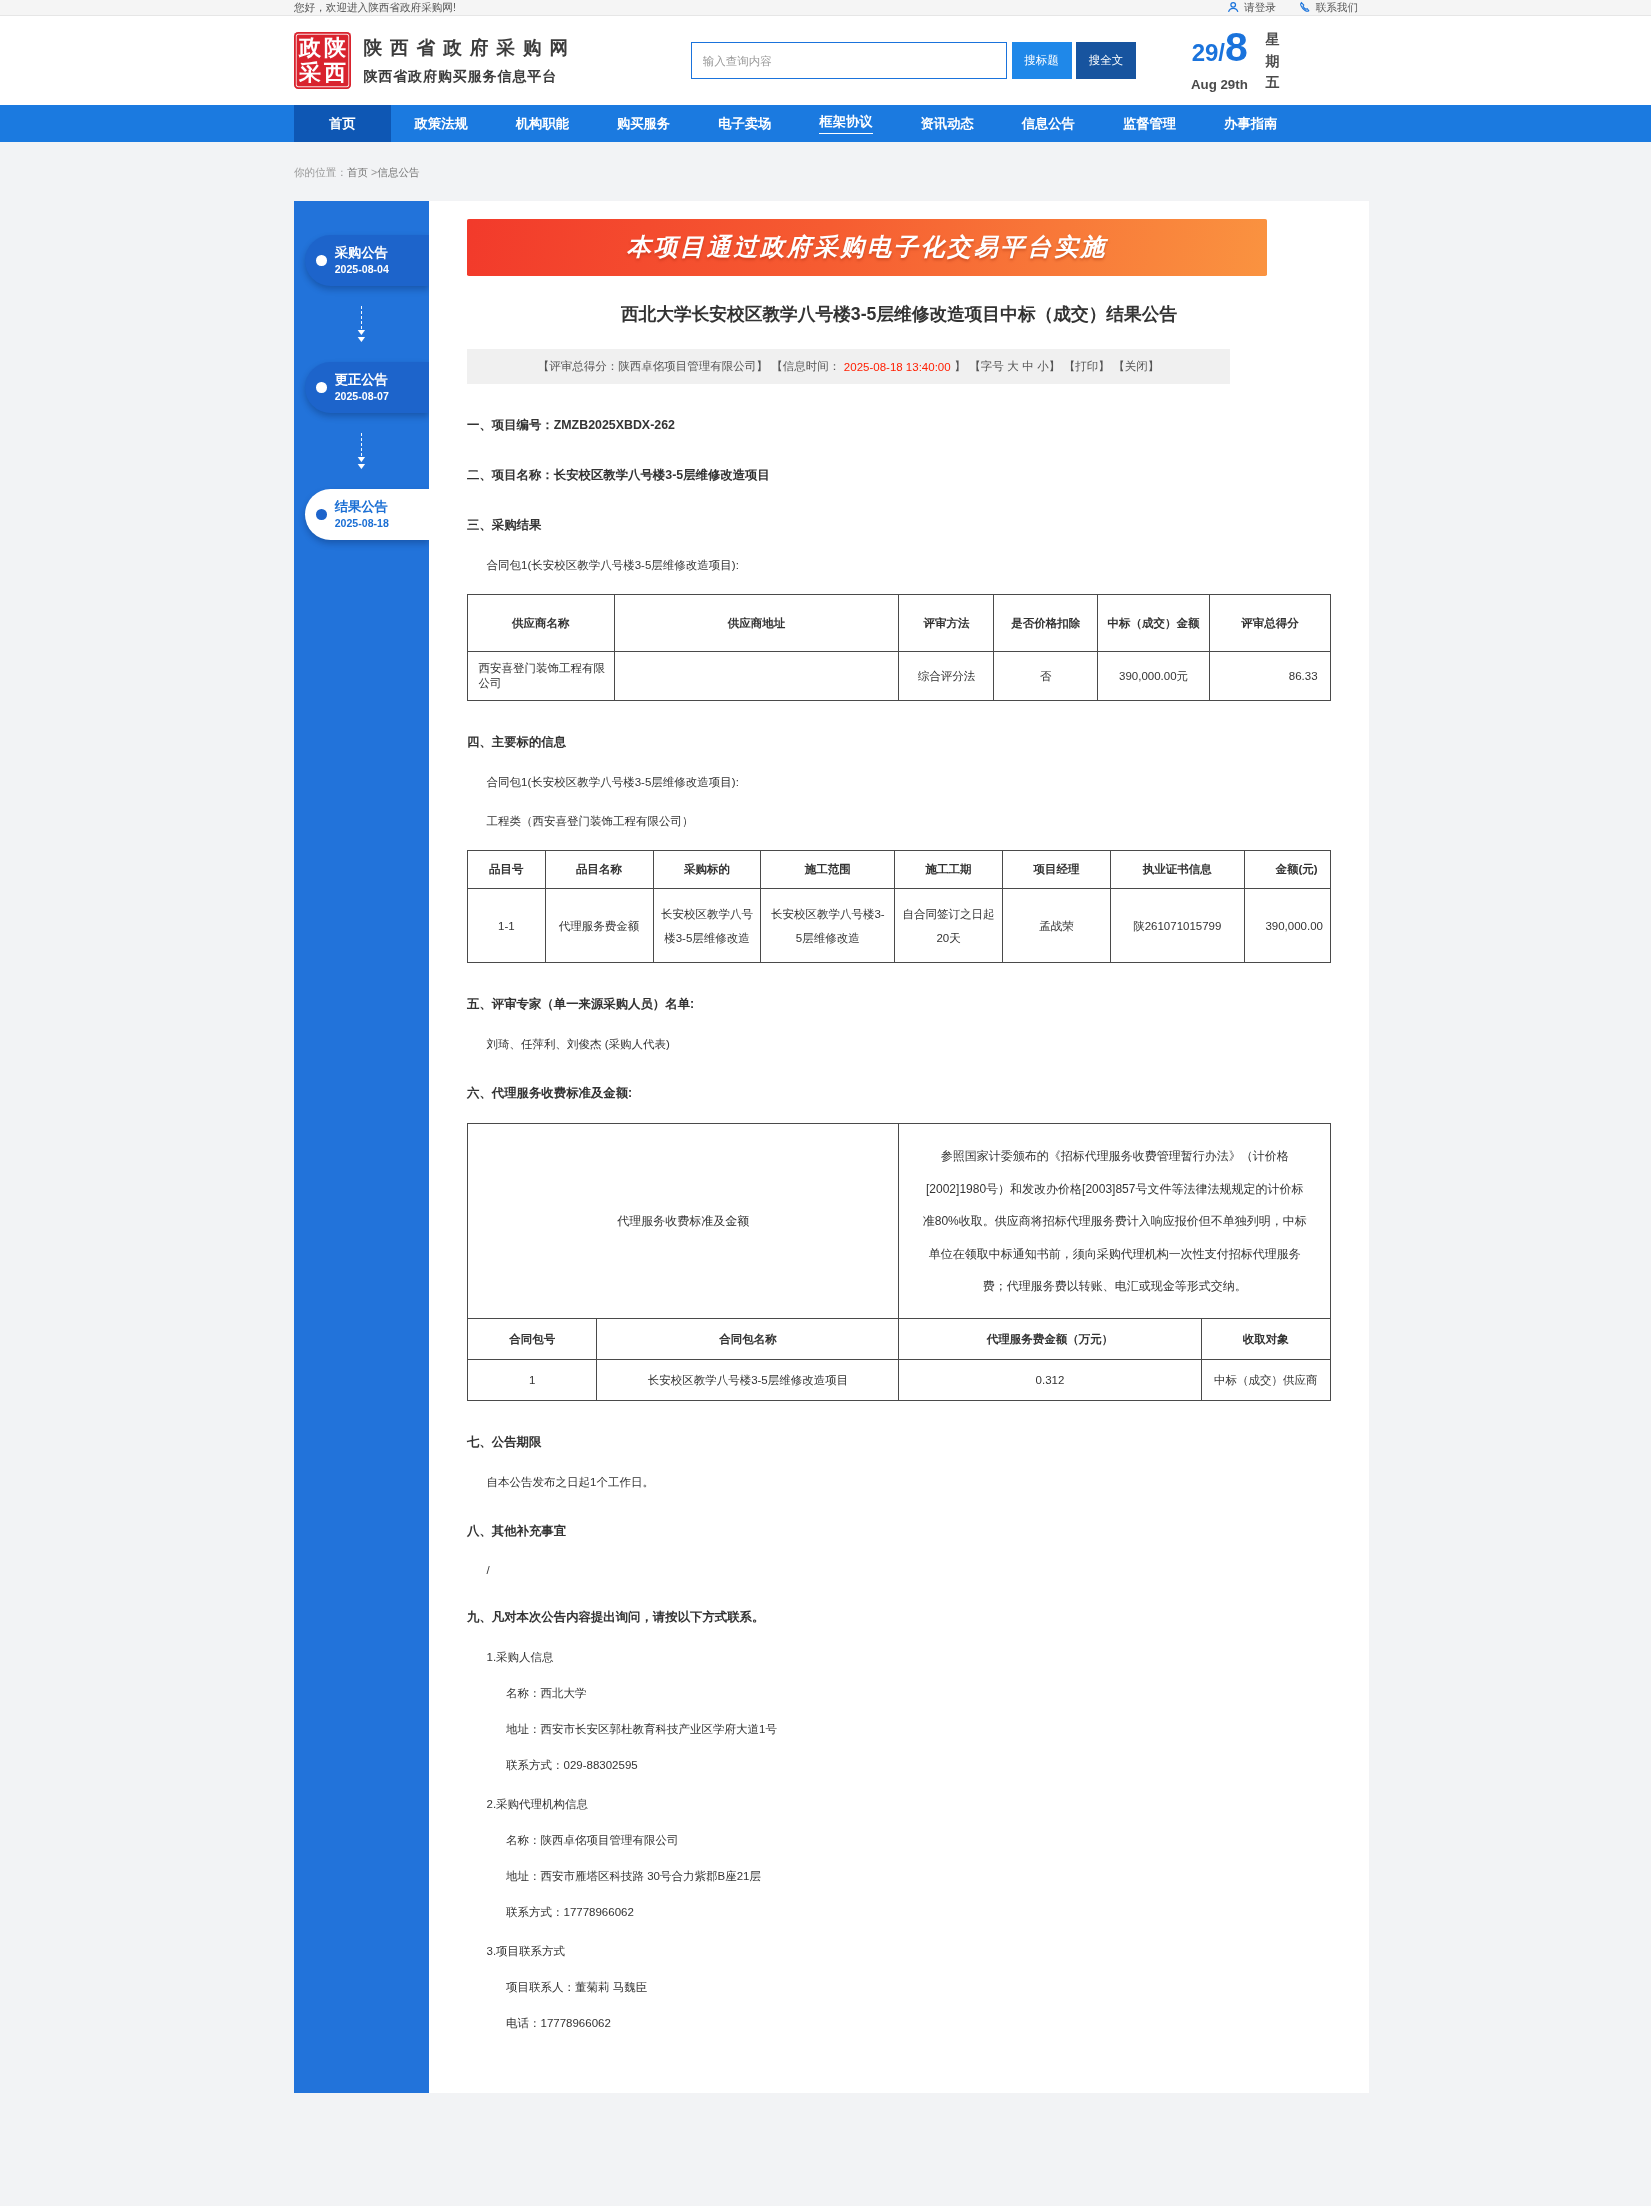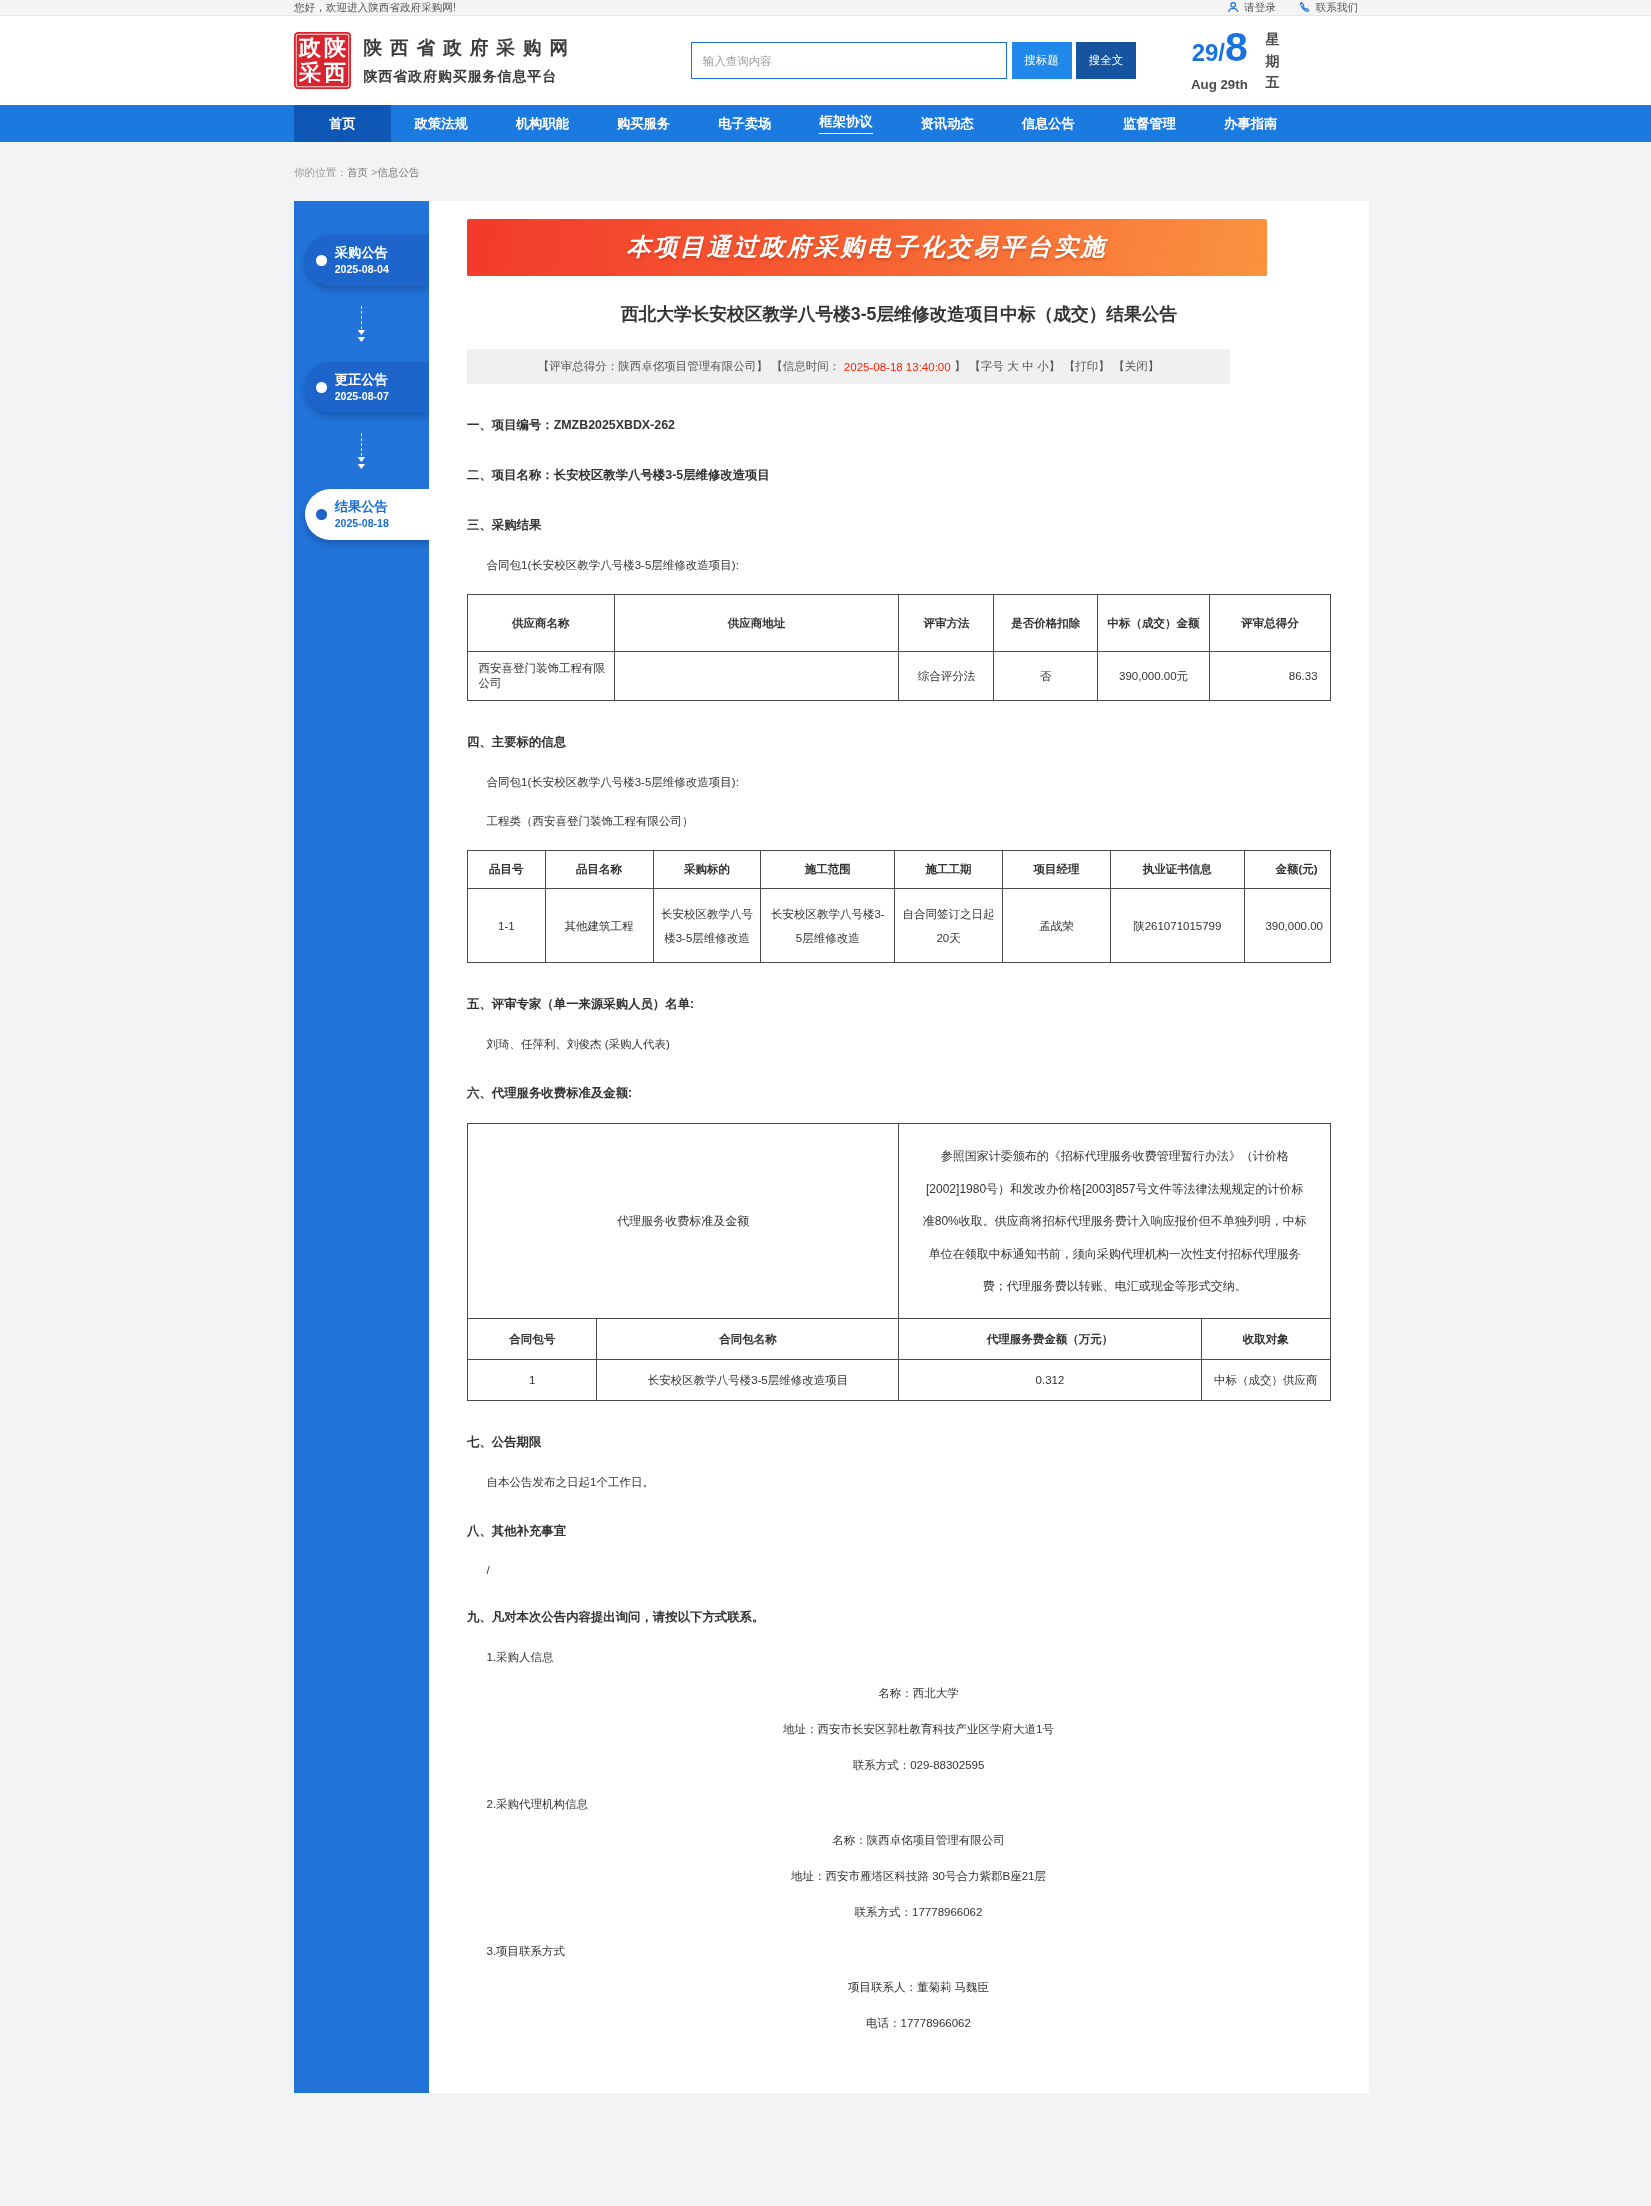--- a/index.html
+++ b/index.html
@@ -74,21 +74,21 @@
     display:flex; align-items:center; justify-content:center; color:#fff; font-size:24px; font-weight:bold;
     font-style:italic; letter-spacing:2.7px; text-shadow:0 1.8px 2.7px rgba(140,30,0,.35); border-radius:1.8px; }
   .art-title { text-align:center; font-size:17.7px; font-weight:bold; color:#333; margin:26.6px 0 23px; }
   .meta-bar { width:763px; background:#f0f0f0; height:35px; display:flex; align-items:center; justify-content:center;
     font-size:11.5px; color:#555; gap:3.5px; white-space:nowrap; }
   .meta-red { color:#ff1e00; }
   .meta-act { cursor:pointer; }
 
   .sec-h { font-size:12.4px; font-weight:bold; color:#333; margin-top:33px; }
   .ind1 { margin:24px 0 0 19.5px; font-size:11.5px; color:#333; }
-  .ind2 { margin:21px 0 0 39px; font-size:11.5px; color:#333;text-align:center; }
+  .ind2 { margin:21px 0 0 39px; font-size:11.5px; color:#333; }
 
   table { width:864px; border-collapse:collapse; margin-top:21px; table-layout:fixed; }
   th, td { border:0.9px solid #4a4a4a; font-size:11.5px; color:#333; padding:8.9px 7px; text-align:center; vertical-align:middle; }
   th { font-weight:bold; line-height:1.7; }
   .t1 th { height:57px; }
   .t1 td { height:44px; }
   .cell-left { text-align:left; padding-left:10.6px; }
   .cell-right { text-align:right; padding-right:12.4px; }
   .t2 td { line-height:2.1; padding:12.4px 7px; }
   .t3 .desc-cell { line-height:2.7; font-size:12px; padding:16px 21px; }
@@ -313,21 +313,21 @@
         <th>品目名称</th>
         <th>采购标的</th>
         <th>施工范围</th>
         <th>施工工期</th>
         <th>项目经理</th>
         <th>执业证书信息</th>
         <th class="cell-right">金额(元)</th>
       </tr>
       <tr>
         <td>1-1</td>
-        <td>其他建筑工程</td>
+        <td>代理服务费金额</td>
         <td>长安校区教学八号楼3-5层维修改造</td>
         <td>长安校区教学八号楼3-5层维修改造</td>
         <td>自合同签订之日起20天</td>
         <td>孟战荣</td>
         <td>陕261071015799</td>
         <td class="cell-right">390,000.00</td>
       </tr>
     </tbody>
       </table>
 

